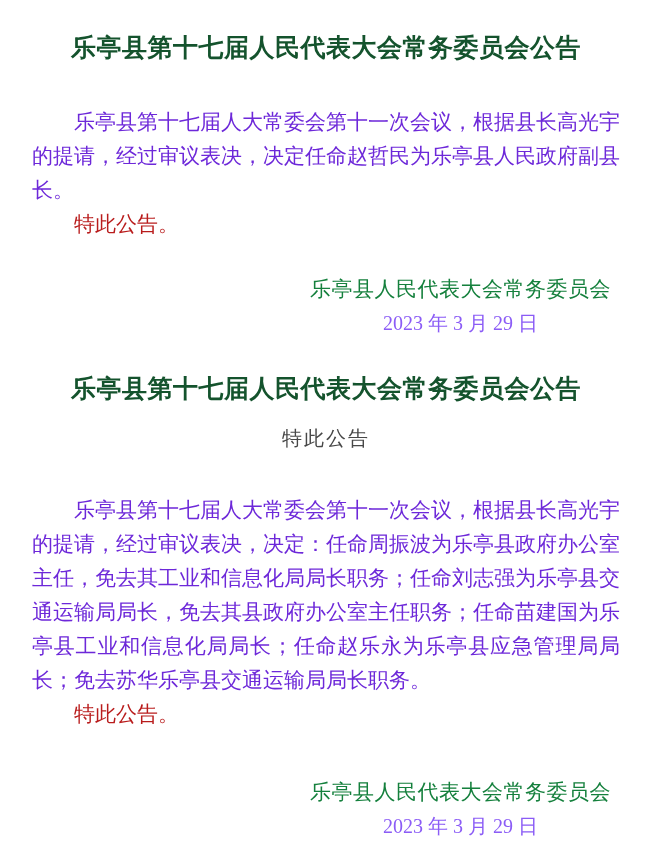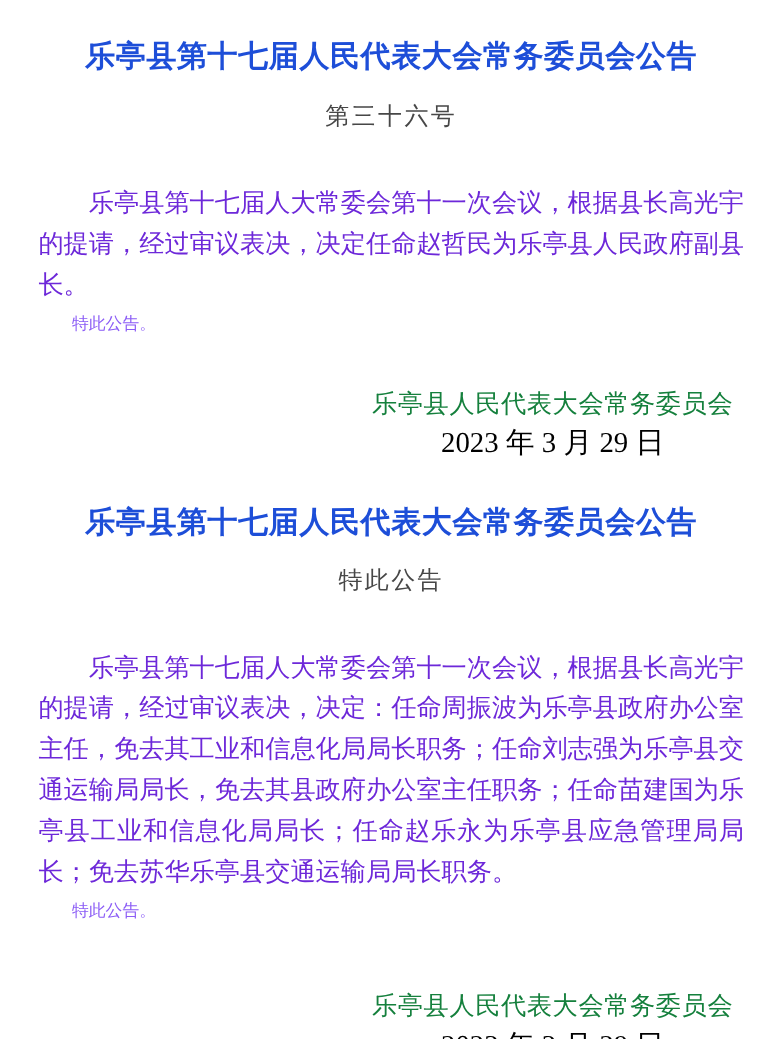--- a/index.html
+++ b/index.html
@@ -16,79 +16,78 @@
     background: #ffffff;
     font-family: "Liberation Serif", "DejaVu Serif", serif;
     color: #3d3d3d;
     overflow: hidden;
   }
   .announce-title {
     font-size: 25px;
     font-weight: 700;
     line-height: 34px;
     text-align: center;
-    color: #1d4ed8;
+    color: #14532d;
     letter-spacing: 0.5px;
   }
   .announce-number {
     margin-top: 8px;
     font-size: 20px;
     line-height: 30px;
     text-align: center;
     letter-spacing: 2px;
     color: #474747;
   }
   .body-para {
     margin: 40px 0 0 0;
     font-size: 21px;
     line-height: 34px;
     text-align: justify;
     text-indent: 2em;
     color: #6d28d9;
   }
   .closing {
     margin: 0;
-    font-size: 14px;
+    font-size: 21px;
     line-height: 34px;
     text-indent: 2em;
-    color: #8b5cf6;
+    color: #b91c1c;
   }
   .sig-block {
     text-align: right;
     padding-right: 9px;
   }
   .sig-block.first { margin-top: 31px; }
   .sig-block.second { margin-top: 44px; }
   .sig-inner {
     display: inline-block;
     text-align: center;
   }
   .signer {
     font-size: 21px;
     line-height: 34px;
     letter-spacing: 0.5px;
     color: #15803d;
     white-space: nowrap;
   }
   .date {
-    font-size: 24px;
+    font-size: 20px;
     line-height: 34px;
-    color: #000000;
+    color: #8b5cf6;
     white-space: nowrap;
   }
   .section2 .announce-title { margin-top: 32px; }
 </style>
 </head>
 <body>
 
 <div class="page">
 
   <section class="section1">
     <h1 class="announce-title">乐亭县第十七届人民代表大会常务委员会公告</h1>
-    <div class="announce-number">第三十六号</div>
     <p class="body-para">乐亭县第十七届人大常委会第十一次会议，根据县长高光宇的提请，经过审议表决，决定任命赵哲民为乐亭县人民政府副县长。</p>
     <p class="closing">特此公告。</p>
     <div class="sig-block first">
       <div class="sig-inner">
         <div class="signer">乐亭县人民代表大会常务委员会</div>
         <div class="date">2023 年 3 月 29 日</div>
       </div>
     </div>
   </section>
 

